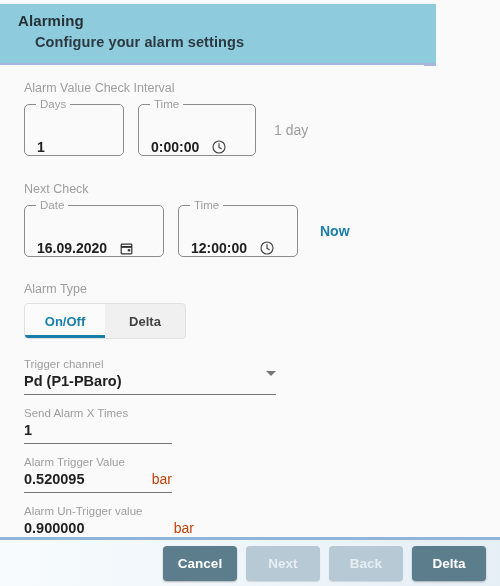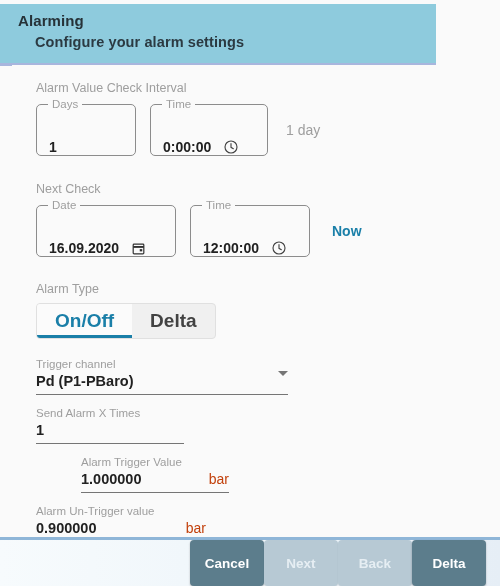--- a/index.html
+++ b/index.html
@@ -22,21 +22,21 @@
   #header .h-title {
     font-size:15px; font-weight:bold; color:#263238; letter-spacing:.1px;
   }
   #header .h-sub {
     font-size:14.5px; font-weight:bold; color:#2b3a42;
     margin-top:5px; margin-left:17px; letter-spacing:.1px;
   }
 
   
   #content {
-    position:absolute; left:12px; top:65px; width:424px; height:472px;
+    position:absolute; left:0; top:65px; width:424px; height:472px;
     background:#fafafa;
     padding:16px 0 8px 24px;
   }
 
   .section-label {
     font-size:12.5px; color:#9e9e9e; margin-bottom:9px;
   }
 
   
   .outlined-row { display:flex; align-items:center; }
@@ -81,21 +81,21 @@
     display:inline-flex;
     background:#f0f0f0;
     border:1px solid #e0e0e0;
     border-radius:4px;
     height:36px;
     overflow:hidden;
   }
   .tab {
     min-width:80px; padding:0 18px;
     display:flex; align-items:center; justify-content:center;
-    font-size:19px; font-weight:bold; color:#424242;
+    font-size:13px; font-weight:bold; color:#424242;
     cursor:pointer; position:relative;
   }
   .tab.active { color:#1a7fa8; background:#fbfbfb; }
   .tab.active::after {
     content:""; position:absolute; left:0; right:0; bottom:0;
     height:3px; background:#1a7fa8;
   }
 
   
   .uf { position:relative; padding-top:2px; margin-top:4px; }
@@ -115,33 +115,34 @@
   }
   .uf .caret {
     width:0; height:0;
     border-left:5px solid transparent;
     border-right:5px solid transparent;
     border-top:5px solid #757575;
     margin-bottom:7px;
   }
   .w-dd   { width:252px; }
   .w-s    { width:148px; }
-  .w-m    { width:148px;margin-left:45px; }
+  .w-m    { width:148px; }
   .w-l    { width:170px; }
 
   
   #footer {
     position:absolute; left:0; bottom:0; width:500px; height:49px;
     background:linear-gradient(to right,#f7fbfd 0%,#eef5fa 55%,#e6eef6 100%);
     border-top:3px solid #8fb6d8;
     display:flex; align-items:center; justify-content:flex-end;
     padding-right:14px;
   }
   .btn {
-    min-width:74px; height:46px;
+    min-width:74px; height:35px;
+    margin-left:9px;
     border:none; border-radius:4px;
     font-family:"Liberation Sans", sans-serif;
     font-size:13.5px; font-weight:bold; color:#ffffff;
     display:flex; align-items:center; justify-content:center;
     padding:4px 14px;
     box-shadow:0 1px 2px rgba(0,0,0,.28);
     cursor:pointer;
   }
   .btn.enabled  { background:#5c7d8c; }
   .btn.disabled { background:#b7c9d4; color:#e6eef3; cursor:default; box-shadow:0 1px 1px rgba(0,0,0,.12); }
@@ -224,21 +225,21 @@
     <div class="uf-label">Send Alarm X Times</div>
     <div class="uf-line">
       <span class="uf-val">1</span>
     </div>
   </div>
 
   
   <div class="uf w-m" style="margin-top:9px;">
     <div class="uf-label">Alarm Trigger Value</div>
     <div class="uf-line">
-      <span class="uf-val">1.000000</span>
+      <span class="uf-val">0.520095</span>
       <span class="uf-unit">bar</span>
     </div>
   </div>
 
   
   <div class="uf w-l" style="margin-top:9px;">
     <div class="uf-label">Alarm Un-Trigger value</div>
     <div class="uf-line">
       <span class="uf-val">0.900000</span>
       <span class="uf-unit">bar</span>

